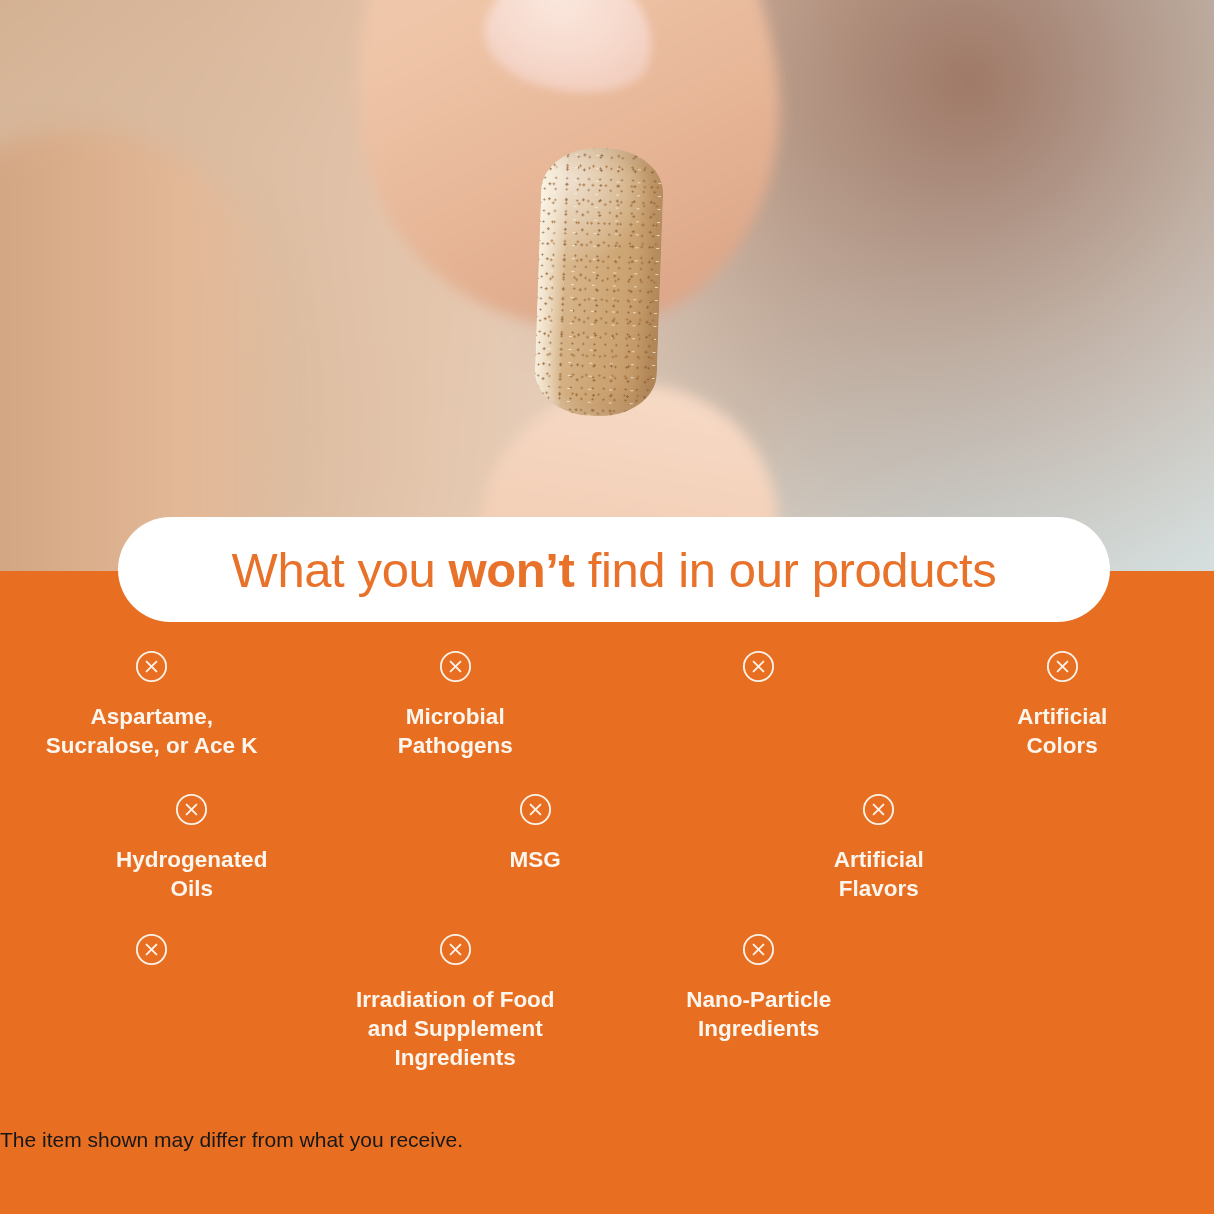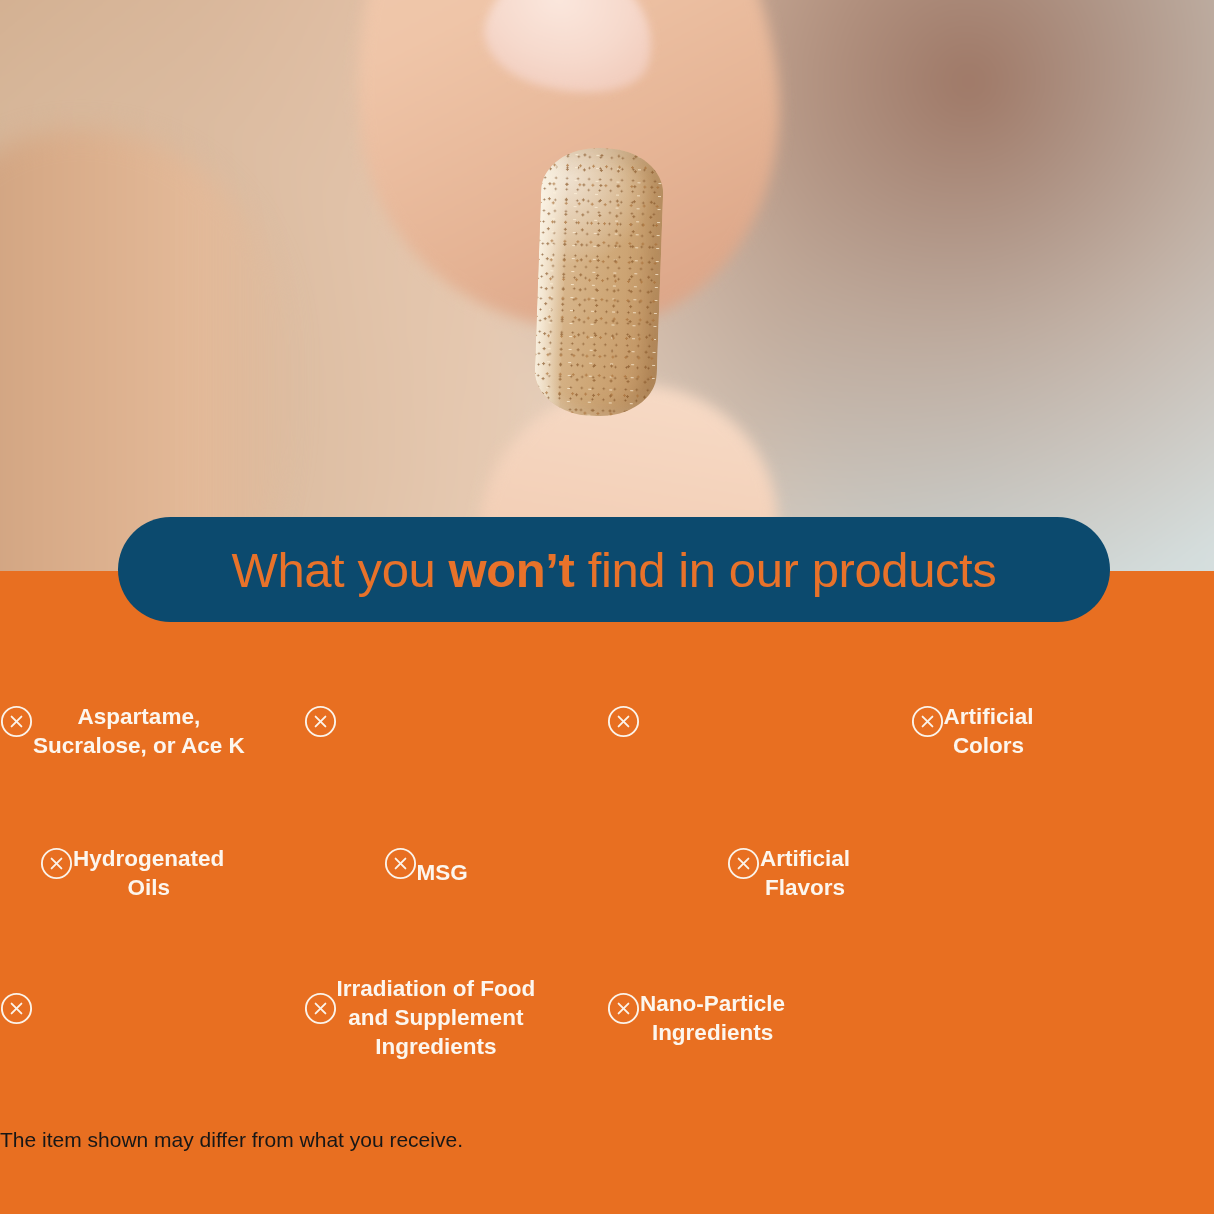--- a/index.html
+++ b/index.html
@@ -111,21 +111,21 @@
     width: 1214px;
     height: 643px;
     background: #E86F21;
   }
 
   
   .headline-pill {
     position: absolute;
     left: 118px; top: 517px;
     width: 992px; height: 105px;
-    background: #0c4a6e;
+    background: #ffffff;
     border-radius: 54px;
     display: flex;
     align-items: center;
     justify-content: center;
     z-index: 5;
   }
   .headline {
     font-size: 49px;
     color: #E8722A;
     letter-spacing: -0.4px;
@@ -142,20 +142,21 @@
     left: 0; top: 650px;
     width: 1214px;
   }
   .row {
     display: flex;
     width: 1214px;
   }
   .cell {
     width: 303.5px;
     display: flex;
+    flex-direction: column;
     align-items: center;
   }
   .row-1 .cell { height: 143px; }
   .row-2 .cell { height: 140px; margin-left: 40px; }
   .row-3 .cell { height: 150px; }
 
   .x-icon {
     width: 33px; height: 33px;
     display: block;
     flex: none;
@@ -218,20 +219,21 @@
             <line x1="21.4" y1="11.6" x2="11.6" y2="21.4" stroke-width="1.9" stroke-linecap="round"></line>
           </svg>
         <div class="item-label">Aspartame,<br>Sucralose, or Ace K</div>
       </div>
       <div class="cell">
         <svg class="x-icon" viewBox="0 0 33 33">
             <circle cx="16.5" cy="16.5" r="14.6" stroke-width="1.9"></circle>
             <line x1="11.6" y1="11.6" x2="21.4" y2="21.4" stroke-width="1.9" stroke-linecap="round"></line>
             <line x1="21.4" y1="11.6" x2="11.6" y2="21.4" stroke-width="1.9" stroke-linecap="round"></line>
           </svg>
+        <div class="item-label">Microbial<br>Pathogens</div>
       </div>
       <div class="cell">
         <svg class="x-icon" viewBox="0 0 33 33">
             <circle cx="16.5" cy="16.5" r="14.6" stroke-width="1.9"></circle>
             <line x1="11.6" y1="11.6" x2="21.4" y2="21.4" stroke-width="1.9" stroke-linecap="round"></line>
             <line x1="21.4" y1="11.6" x2="11.6" y2="21.4" stroke-width="1.9" stroke-linecap="round"></line>
           </svg>
       </div>
       <div class="cell">
         <svg class="x-icon" viewBox="0 0 33 33">

